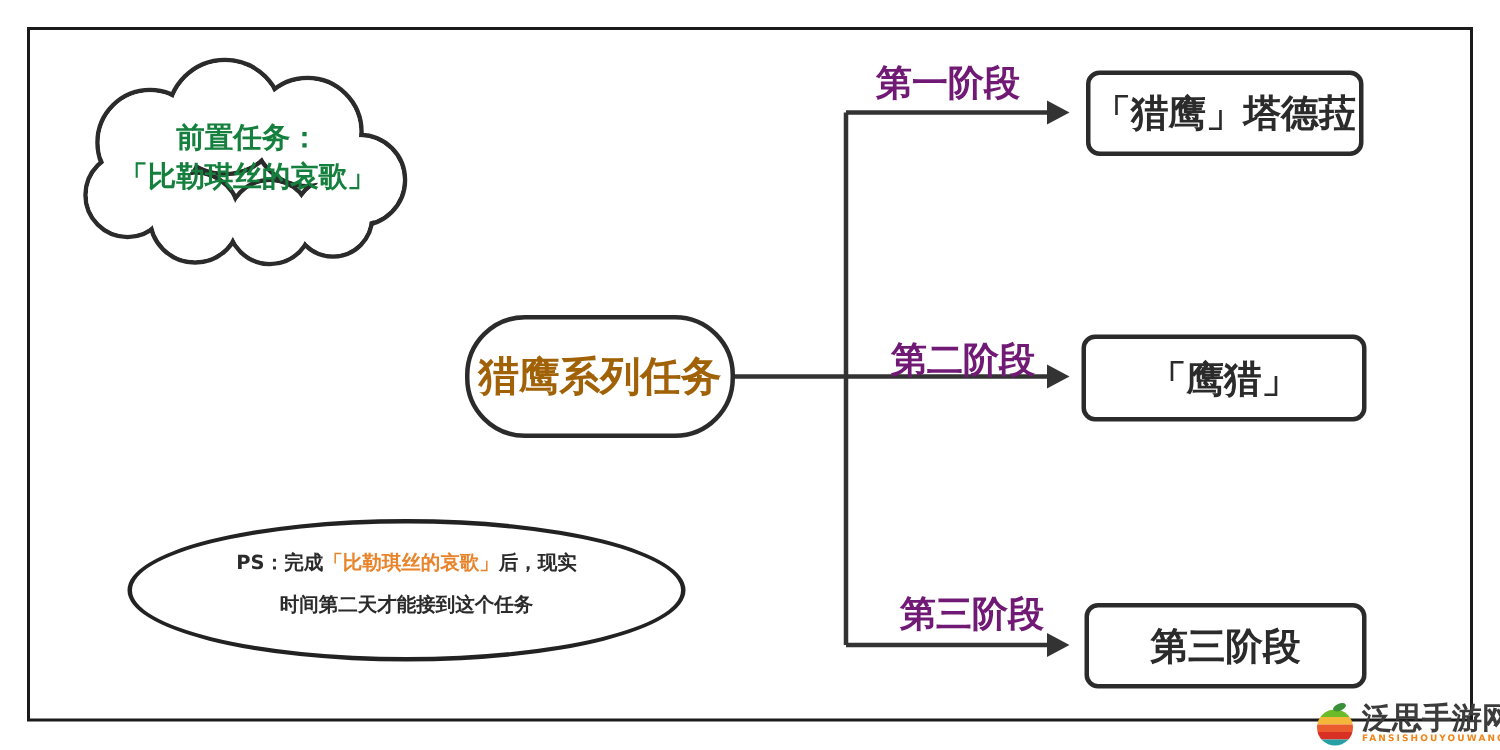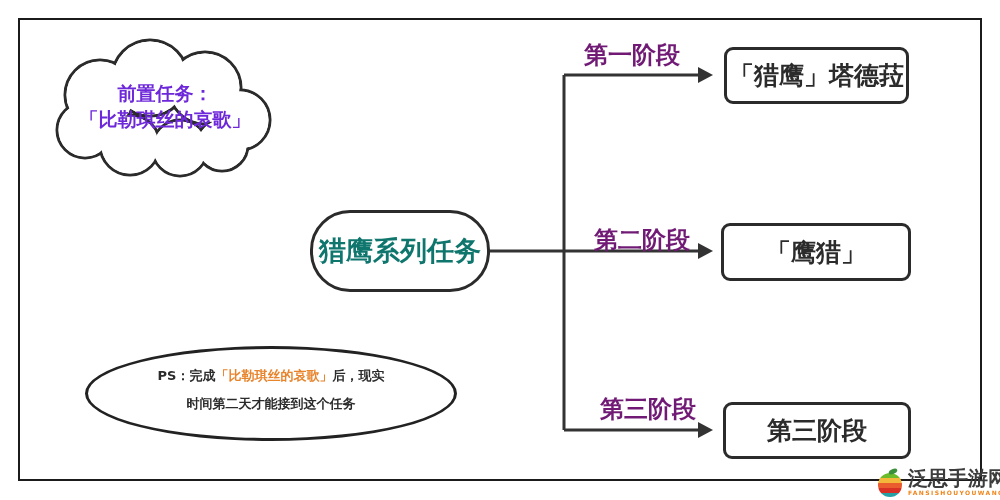--- a/index.html
+++ b/index.html
@@ -9,28 +9,28 @@
   .frame {
     position: absolute; left: 18px; top: 18px; width: 964px; height: 463px;
     border: 2px solid #1b1b1b; background: transparent;
   }
 
   svg.connectors { position: absolute; left: 0; top: 0; width: 1000px; height: 500px; }
 
   .cloud-wrap { position: absolute; left: 50px; top: 36px; width: 230px; height: 145px; }
   .cloud-text {
     position: absolute; left: 65px; top: 80px; width: 200px; text-align: center;
-    color: #6d28d9; font-weight: bold; font-size: 19px; line-height: 26px;
+    color: #15803d; font-weight: bold; font-size: 19px; line-height: 26px; font-family: Liberation Mono, monospace;
   }
 
   .root-node {
     position: absolute; left: 310px; top: 210px; width: 180px; height: 82px;
     border: 3px solid #2b2b2b; border-radius: 40px; background: #fff;
     display: flex; align-items: center; justify-content: center;
-    font-size: 27px; font-weight: bold; color: #0f766e;
+    font-size: 27px; font-weight: bold; color: #a16207;
   }
 
   .stage-label {
     position: absolute; color: #701a75; font-weight: bold; font-size: 24px;
     width: 120px; text-align: center;
   }
   .stage-label.s1 { left: 572px; top: 39px; }
   .stage-label.s2 { left: 582px; top: 208px; margin-top: 16px; }
   .stage-label.s3 { left: 588px; top: 393px; }
 

